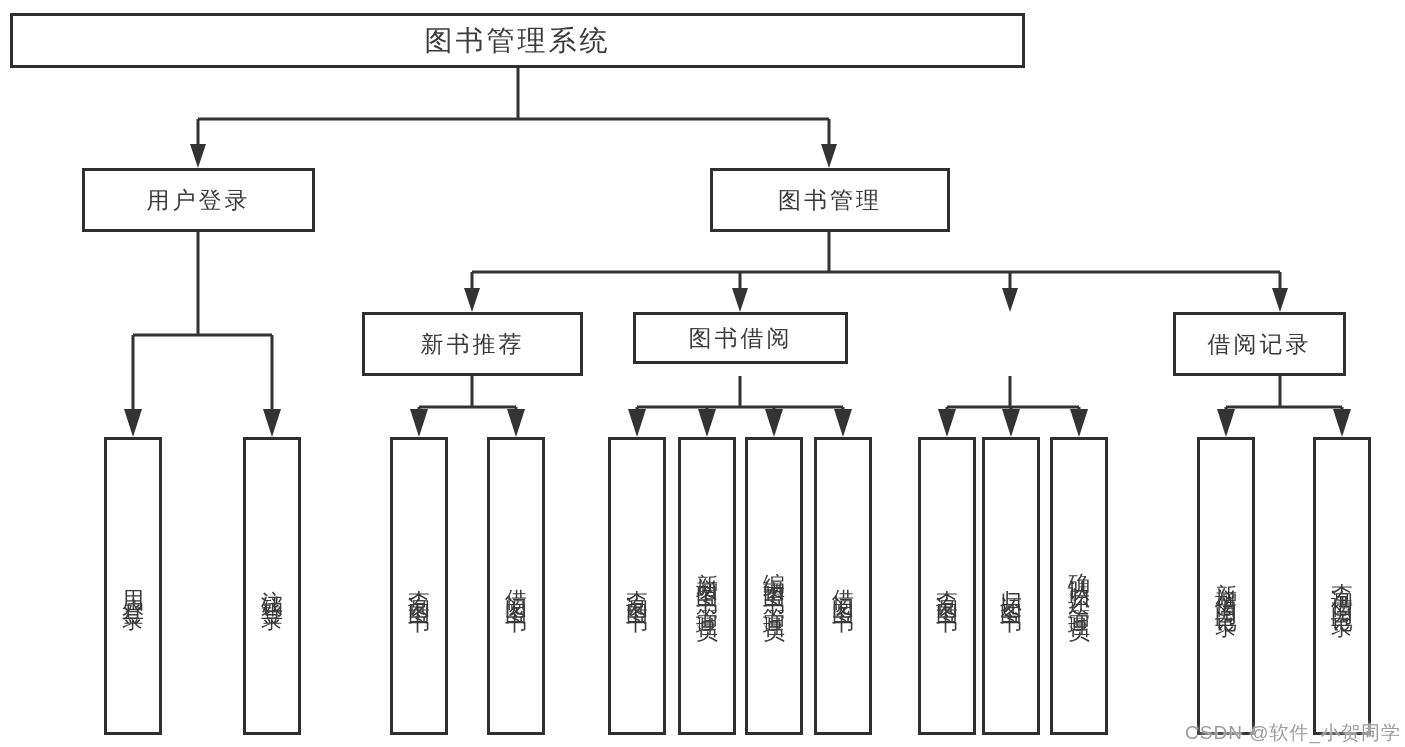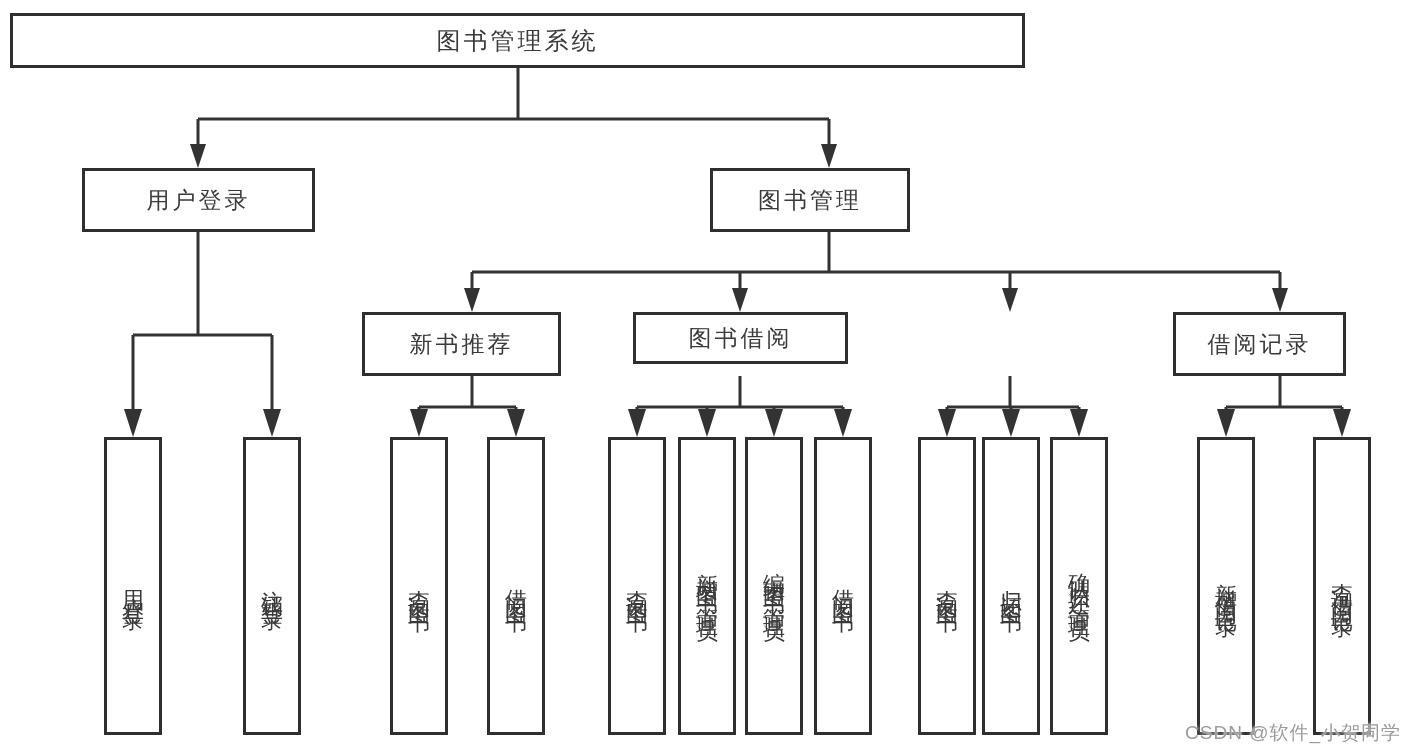--- a/index.html
+++ b/index.html
@@ -23,21 +23,21 @@
     background:#ffffff;
     color:#3a3a3a;
     display:flex;align-items:center;justify-content:center;
     text-align:center;
   }
   .h-box{
     font-size:23px;
     letter-spacing:3px;
     white-space:nowrap;
   }
-  .root-box{font-size:24px;}
+  .root-box{font-size:28px;}
   .leaf{
     writing-mode:vertical-rl;
     text-orientation:mixed;
     font-size:22px;
     letter-spacing:7px;
     line-height:52px;
   }
   .watermark{
     position:absolute;
     right:4px;bottom:1px;
@@ -93,23 +93,23 @@
     <g>
       <path d="M1280,376 V407 M1226,407 H1342 M1226,407 V415 M1342,407 V415"></path>
       <polygon points="1217,409 1235,409 1226,437"></polygon>
       <polygon points="1333,409 1351,409 1342,437"></polygon>
     </g>
   </svg>
 
   <div class="box h-box root-box" style="left:10px;top:13px;width:1015px;height:55px;">图书管理系统</div>
 
   <div class="box h-box" style="left:82px;top:168px;width:233px;height:64px;">用户登录</div>
-  <div class="box h-box" style="left:710px;top:168px;width:200px;height:64px;">图书管理</div>
+  <div class="box h-box" style="left:710px;top:168px;width:240px;height:64px;">图书管理</div>
 
-  <div class="box h-box" style="left:362px;top:312px;width:199px;height:64px;">新书推荐</div>
+  <div class="box h-box" style="left:362px;top:312px;width:221px;height:64px;">新书推荐</div>
   <div class="box h-box" style="left:633px;top:312px;width:215px;height:52px;">图书借阅</div>
   <div class="box h-box" style="left:1173px;top:312px;width:173px;height:64px;">借阅记录</div>
 
   <div class="box leaf" style="left:104px;top:437px;width:58px;height:298px;">用户登录</div>
   <div class="box leaf" style="left:243px;top:437px;width:58px;height:298px;">注销登录</div>
 
   <div class="box leaf" style="left:390px;top:437px;width:58px;height:298px;">查询图书</div>
   <div class="box leaf" style="left:487px;top:437px;width:58px;height:298px;">借阅图书</div>
 
   <div class="box leaf" style="left:608px;top:437px;width:58px;height:298px;">查询图书</div>

